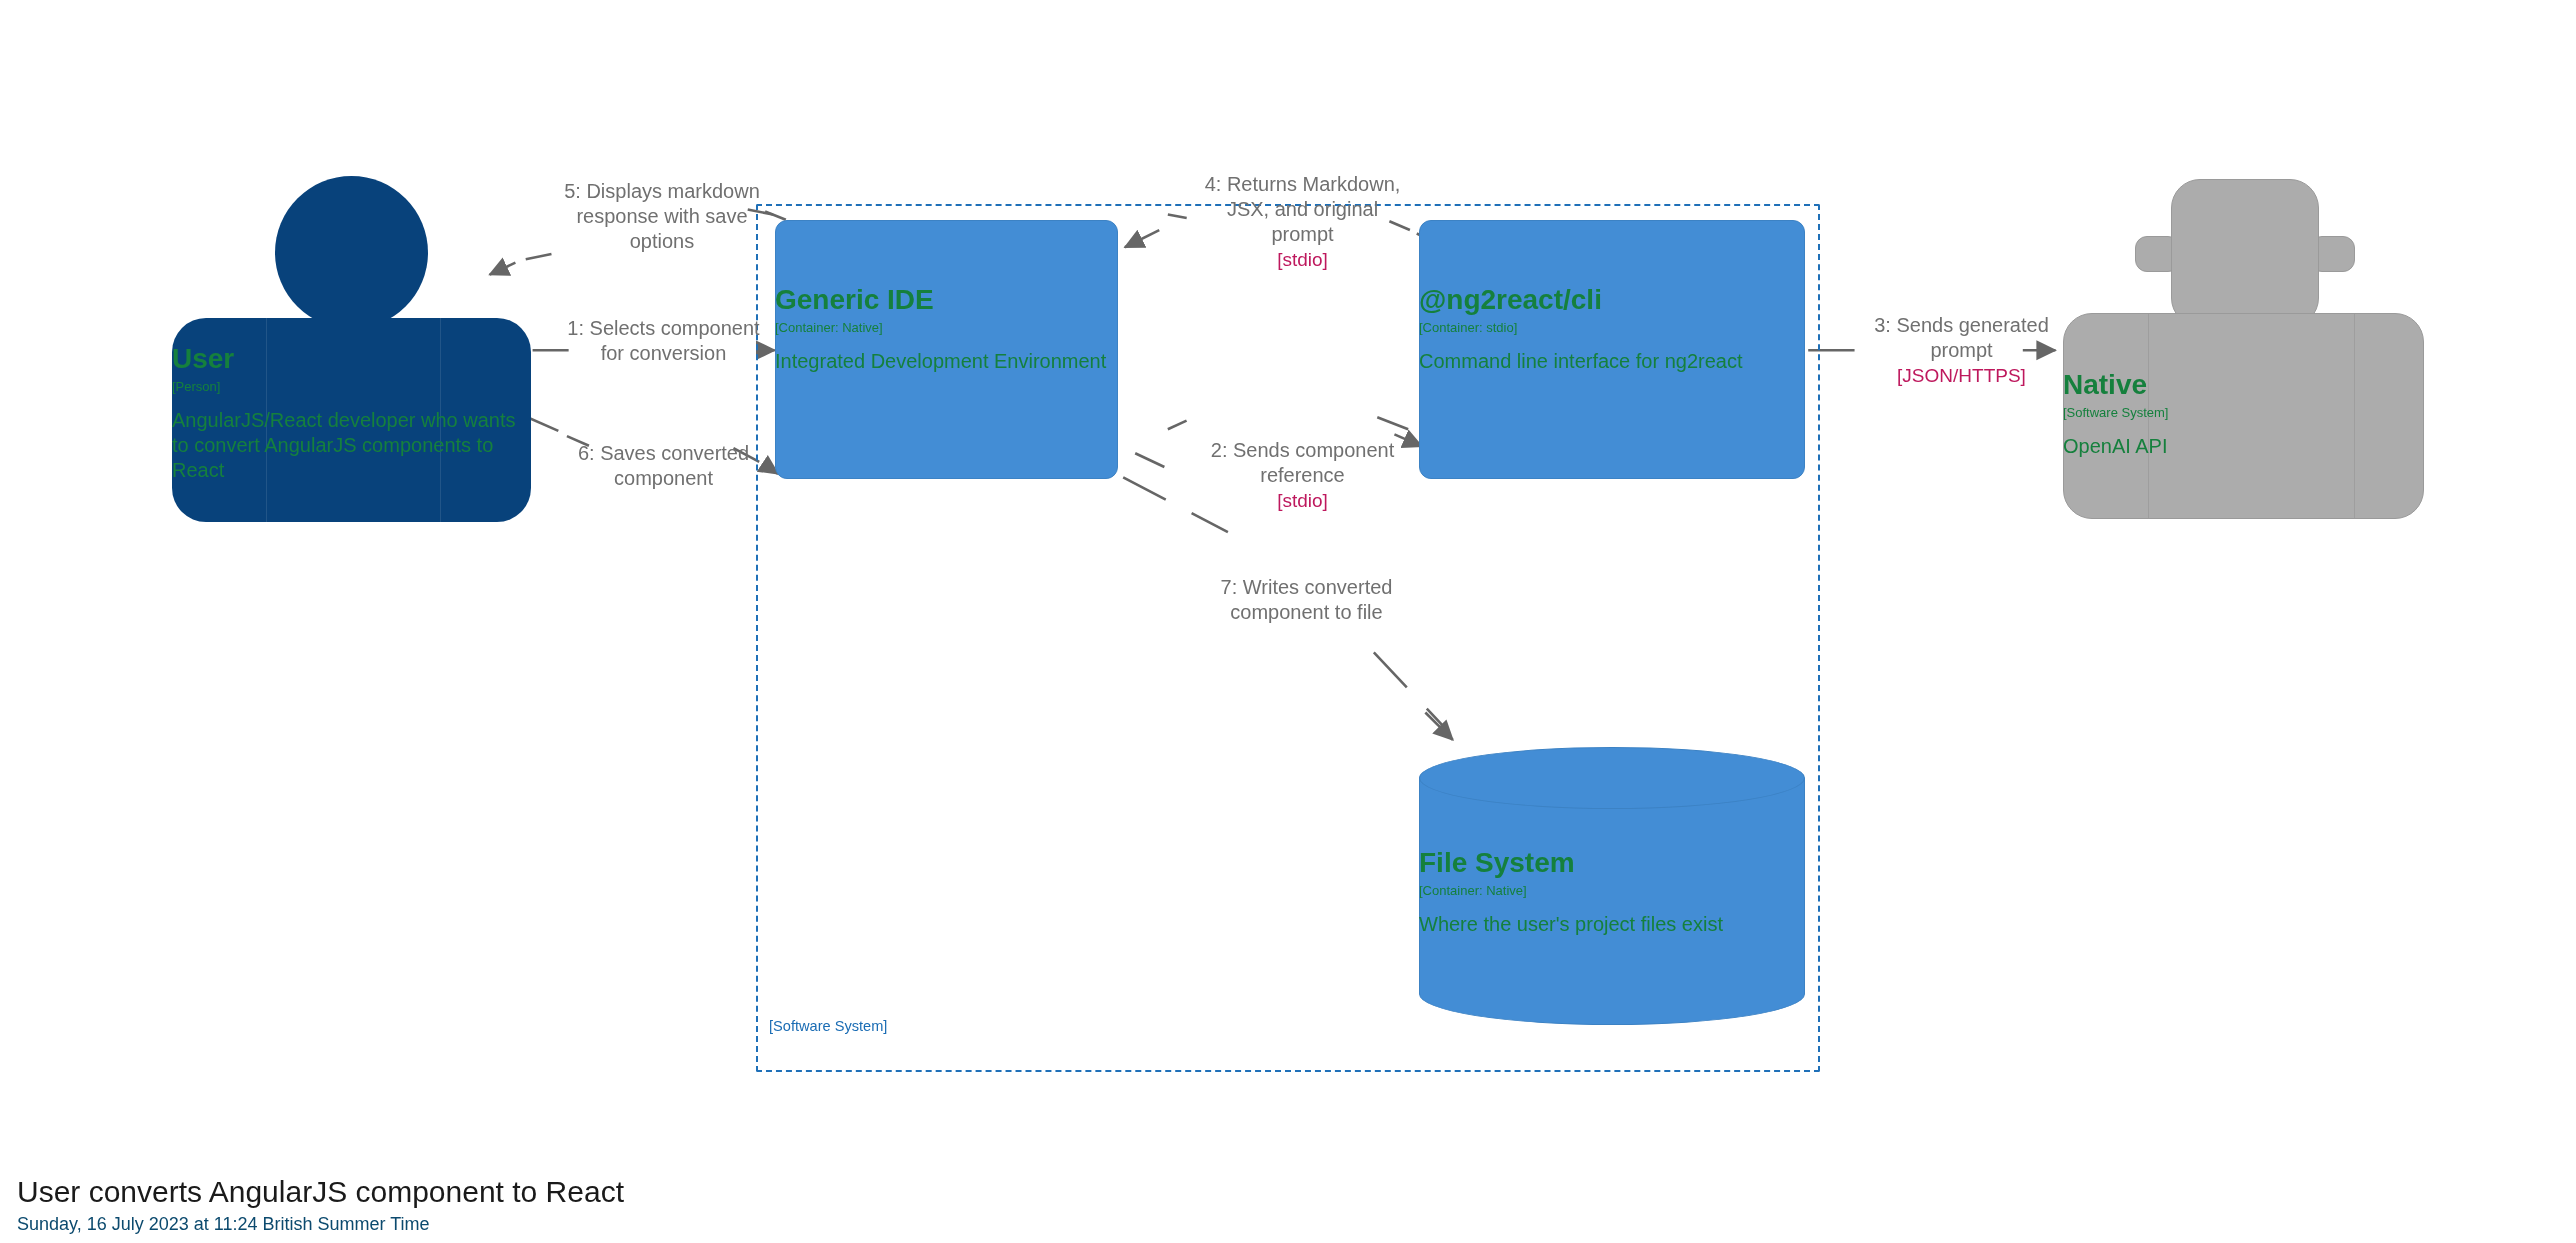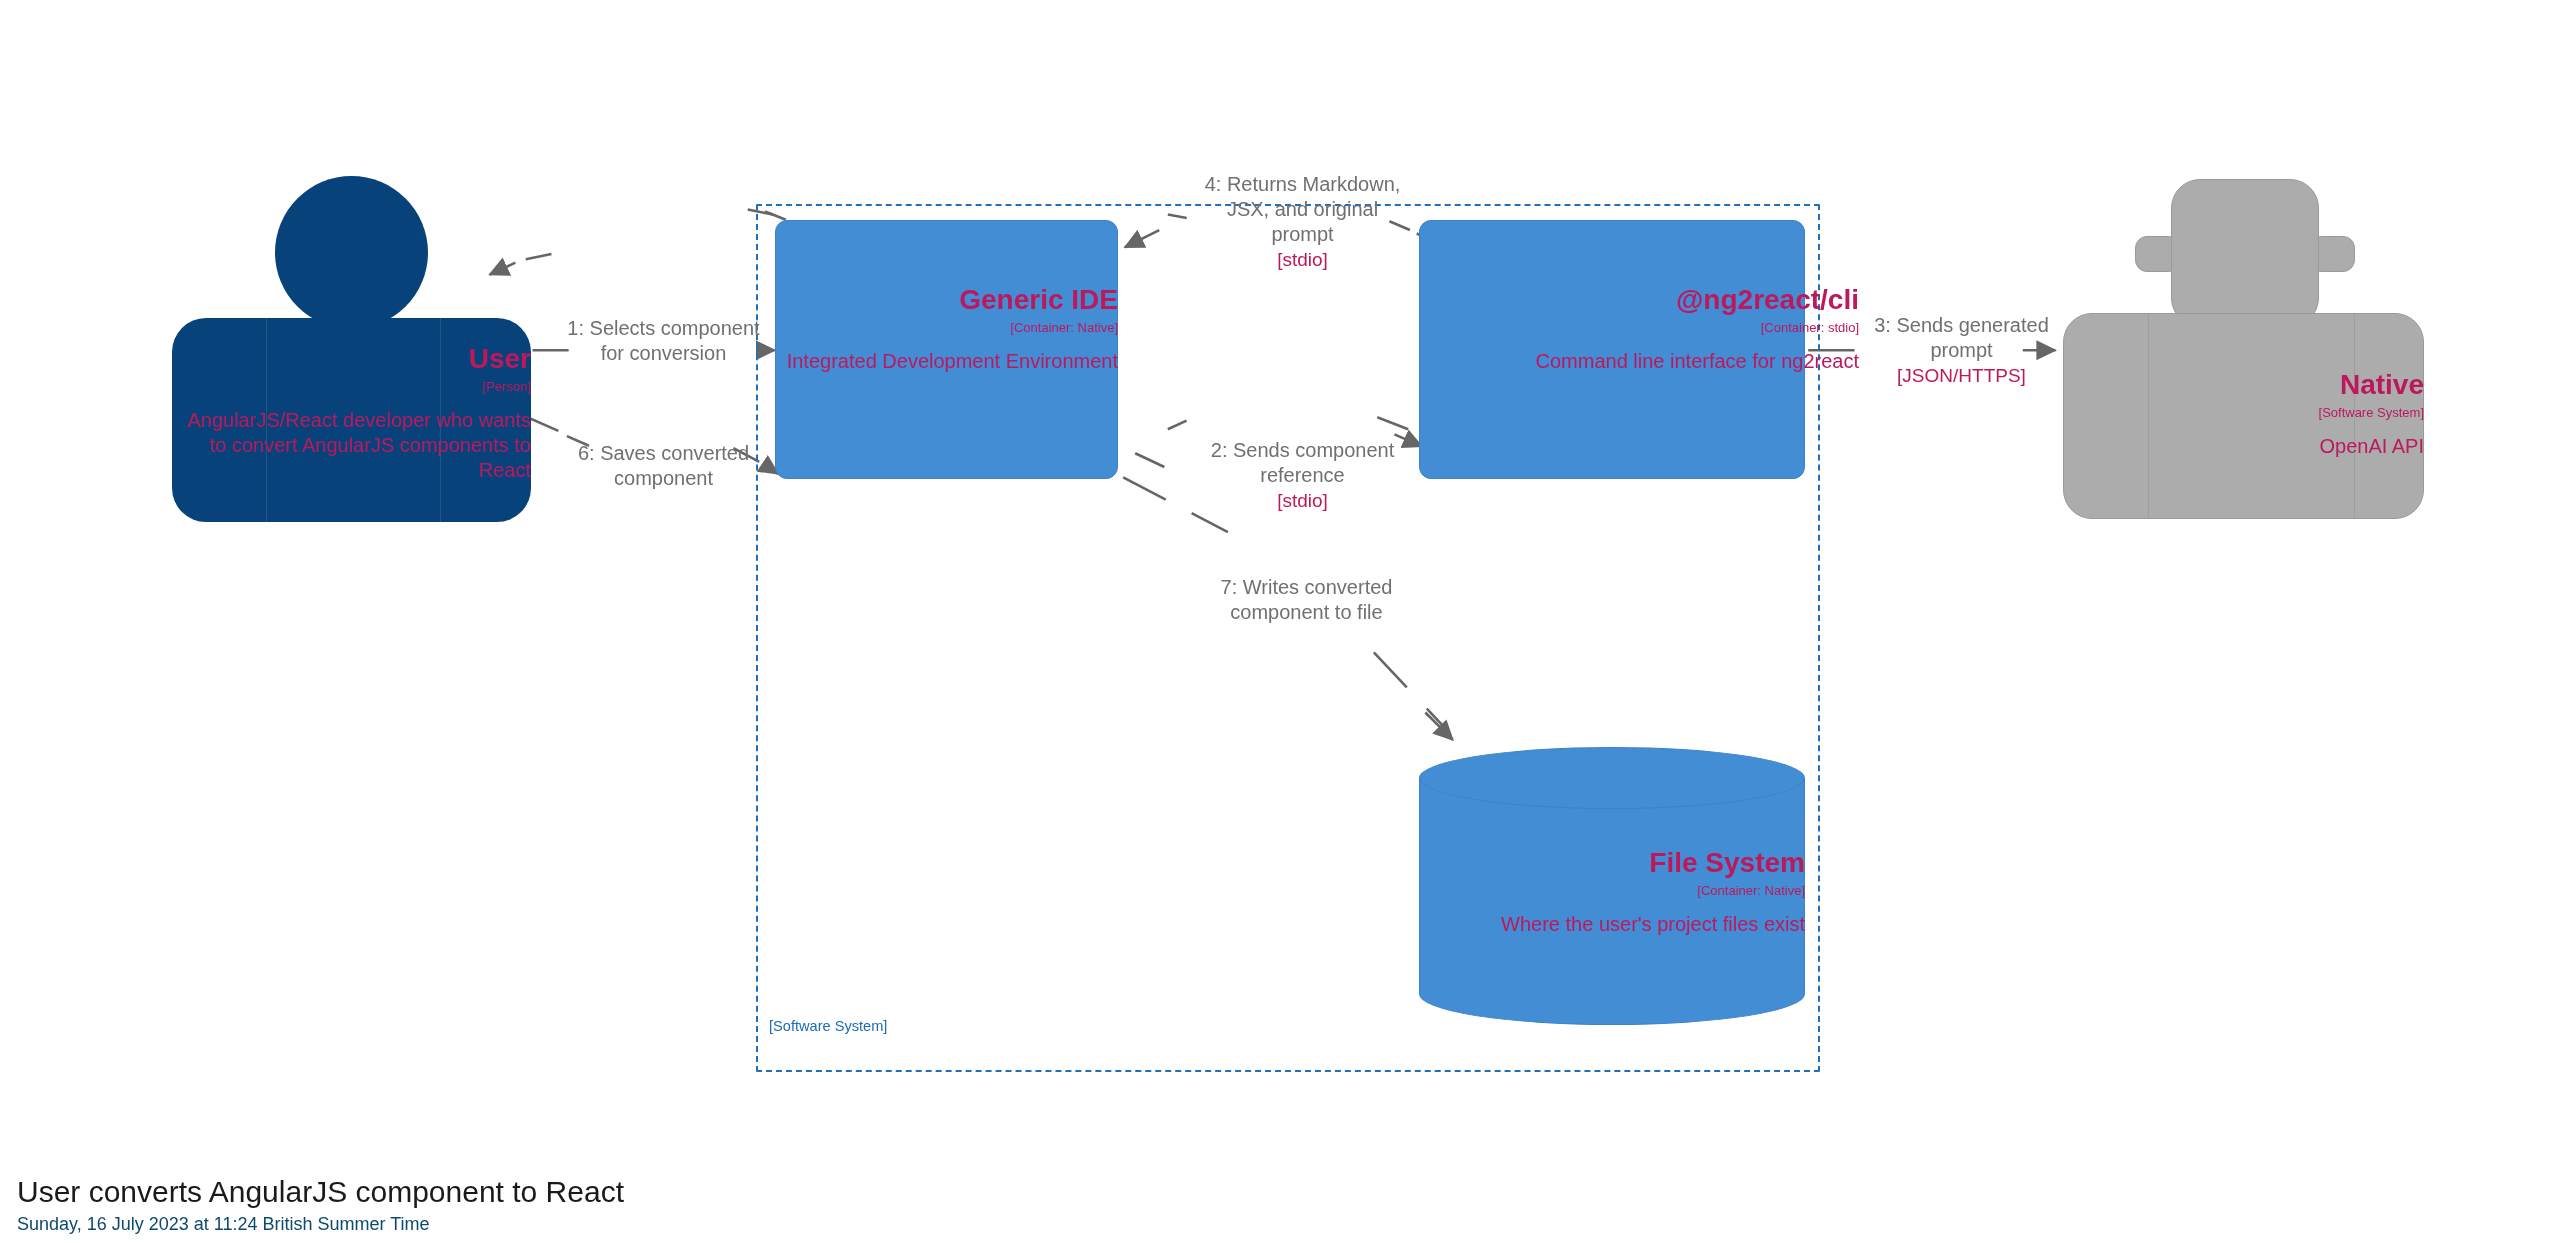--- a/index.html
+++ b/index.html
@@ -44,22 +44,22 @@
   #boundary-label .btype {
     font-size: 14.6px;
     color: #1a6cb4;
     line-height: 17px;
     white-space: nowrap;
   }
 
   
   .el-text {
     position: absolute;
-    text-align: right;
-    color: #be185d;
+    text-align: left;
+    color: #15803d;
     box-sizing: border-box;
   }
   .el-name {
     font-weight: bold;
     font-size: 28px;
     line-height: 33px;
     letter-spacing: 0px;
   }
   .el-type {
     font-size: 13px;
@@ -321,20 +321,23 @@
   <div class="abs" id="sys-openai-body">
     <div class="div-line" style="left:84px;"></div>
     <div class="div-line" style="left:290px;"></div>
   </div>
   <div class="el-text" id="openai-text">
     <div class="el-name">Native</div>
     <div class="el-type">[Software System]</div>
     <div class="el-desc">OpenAI API</div>
   </div>
 
+  <div class="rel-label" id="lbl-5">
+    <span>5: Displays markdown response with save options</span>
+  </div>
 
   <div class="rel-label" id="lbl-1">
     <span>1: Selects component for conversion</span>
   </div>
 
   <div class="rel-label" id="lbl-6">
     <span>6: Saves converted component</span>
   </div>
 
   <div class="rel-label" id="lbl-4">

